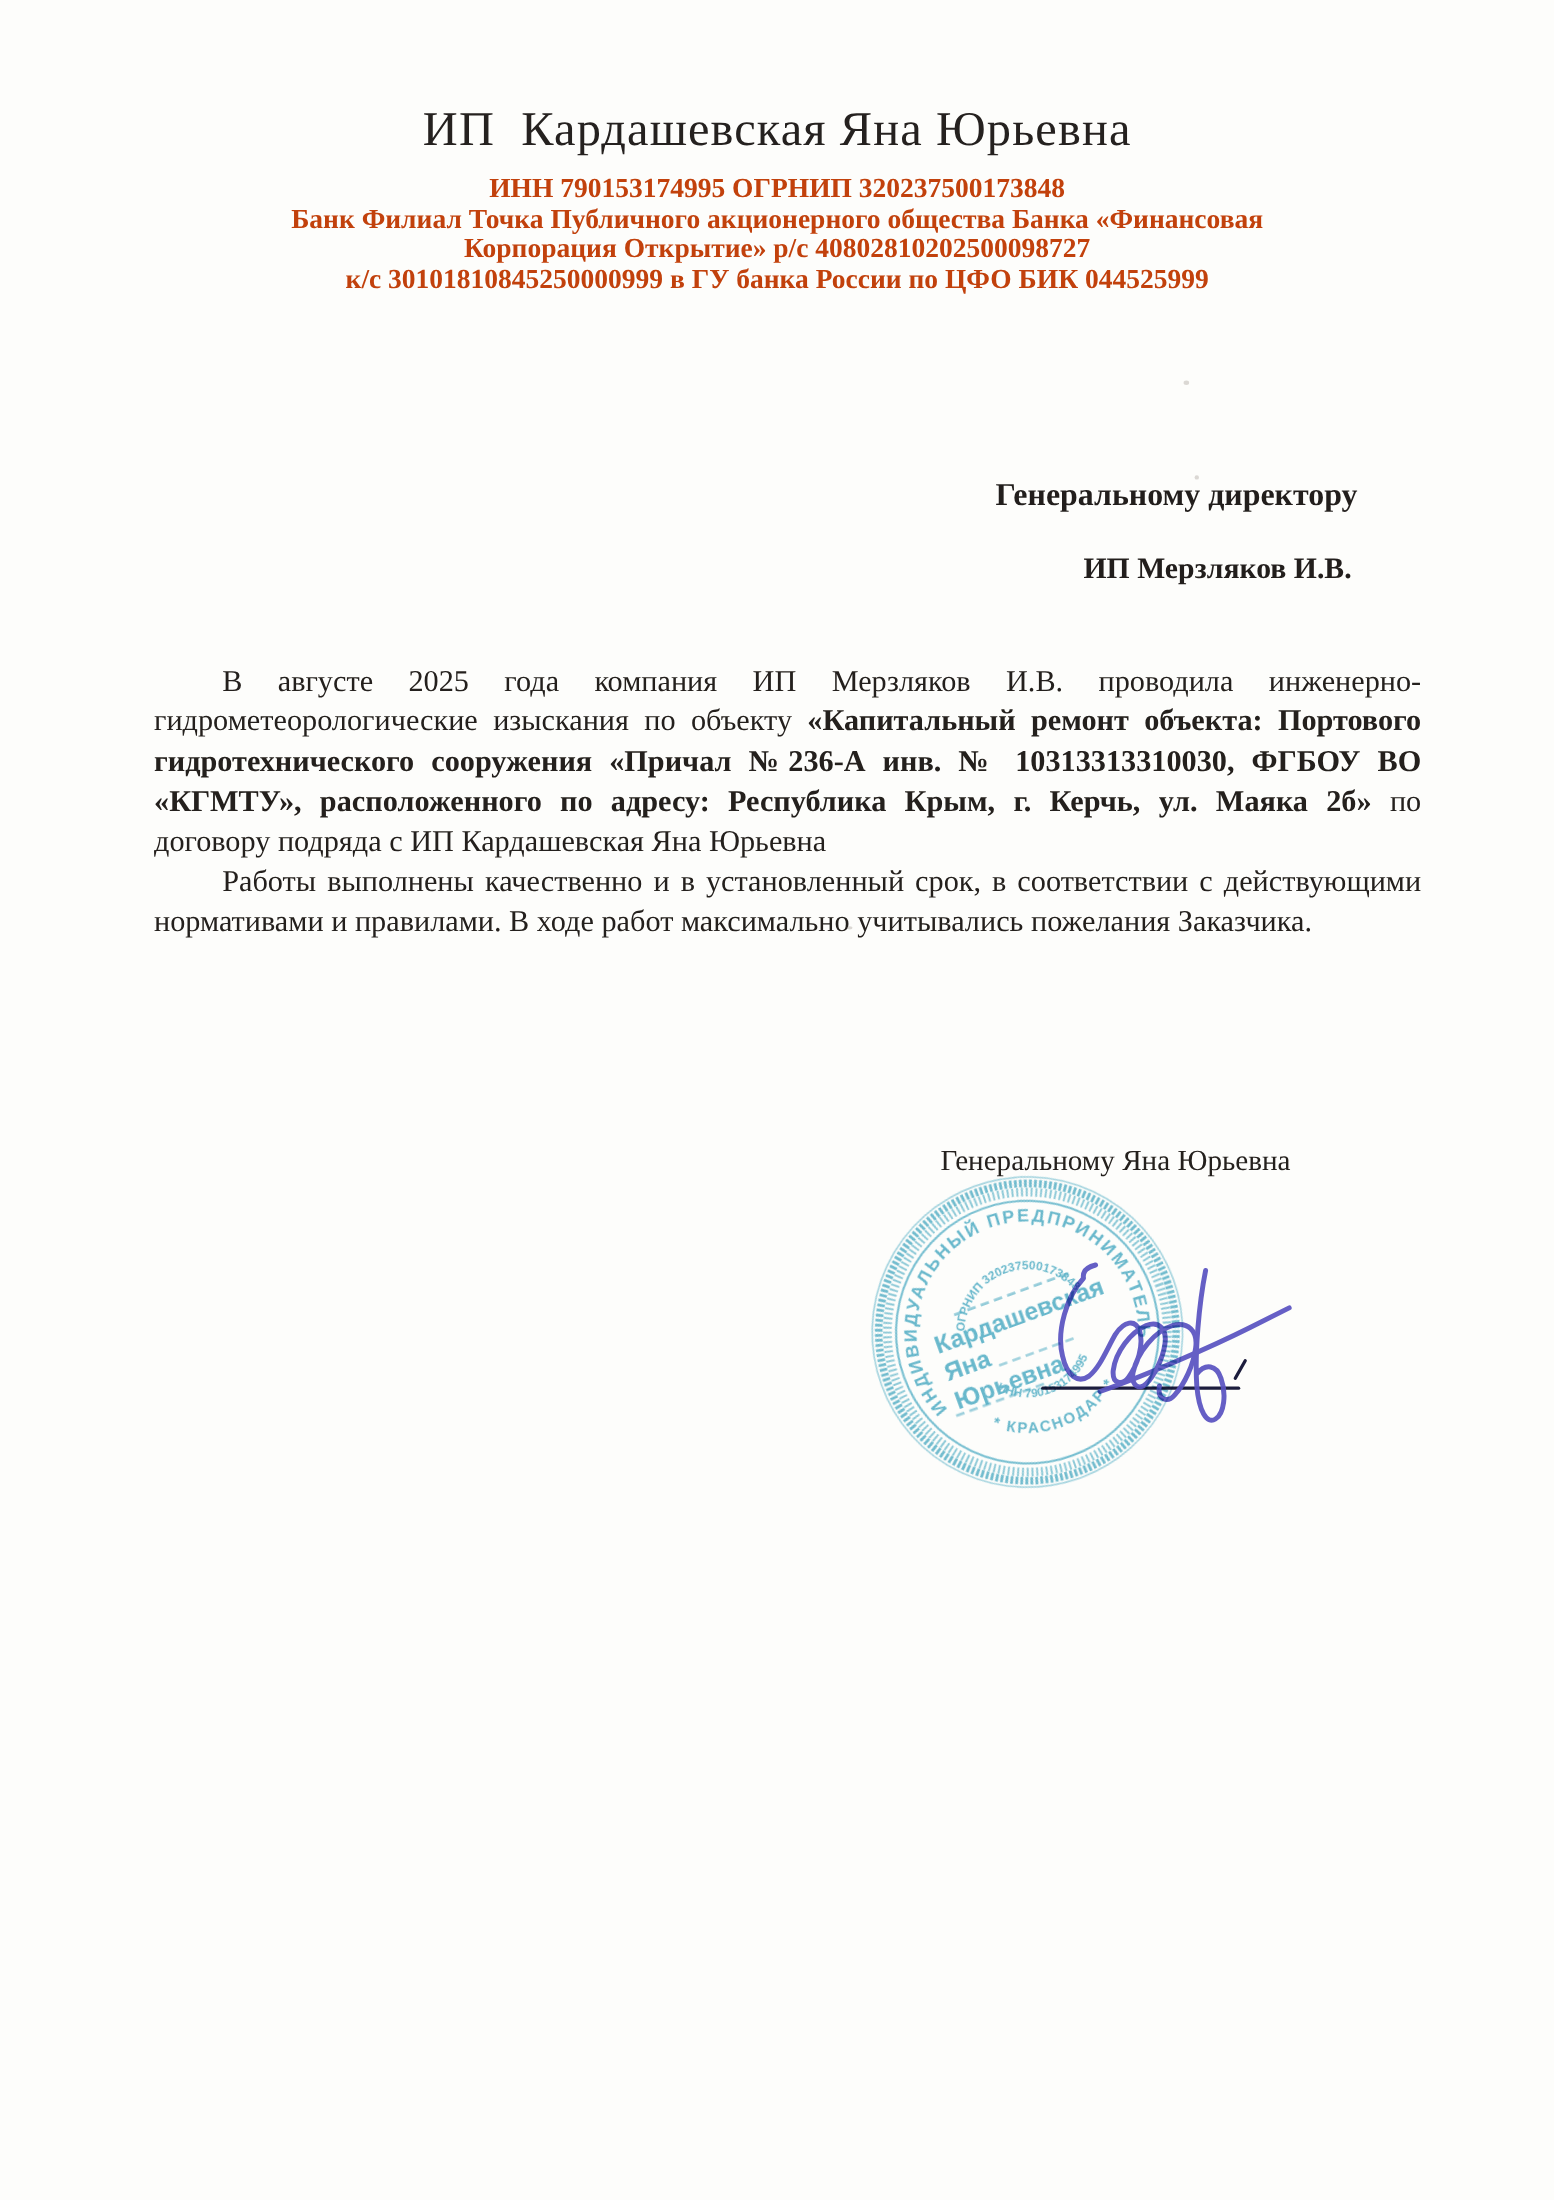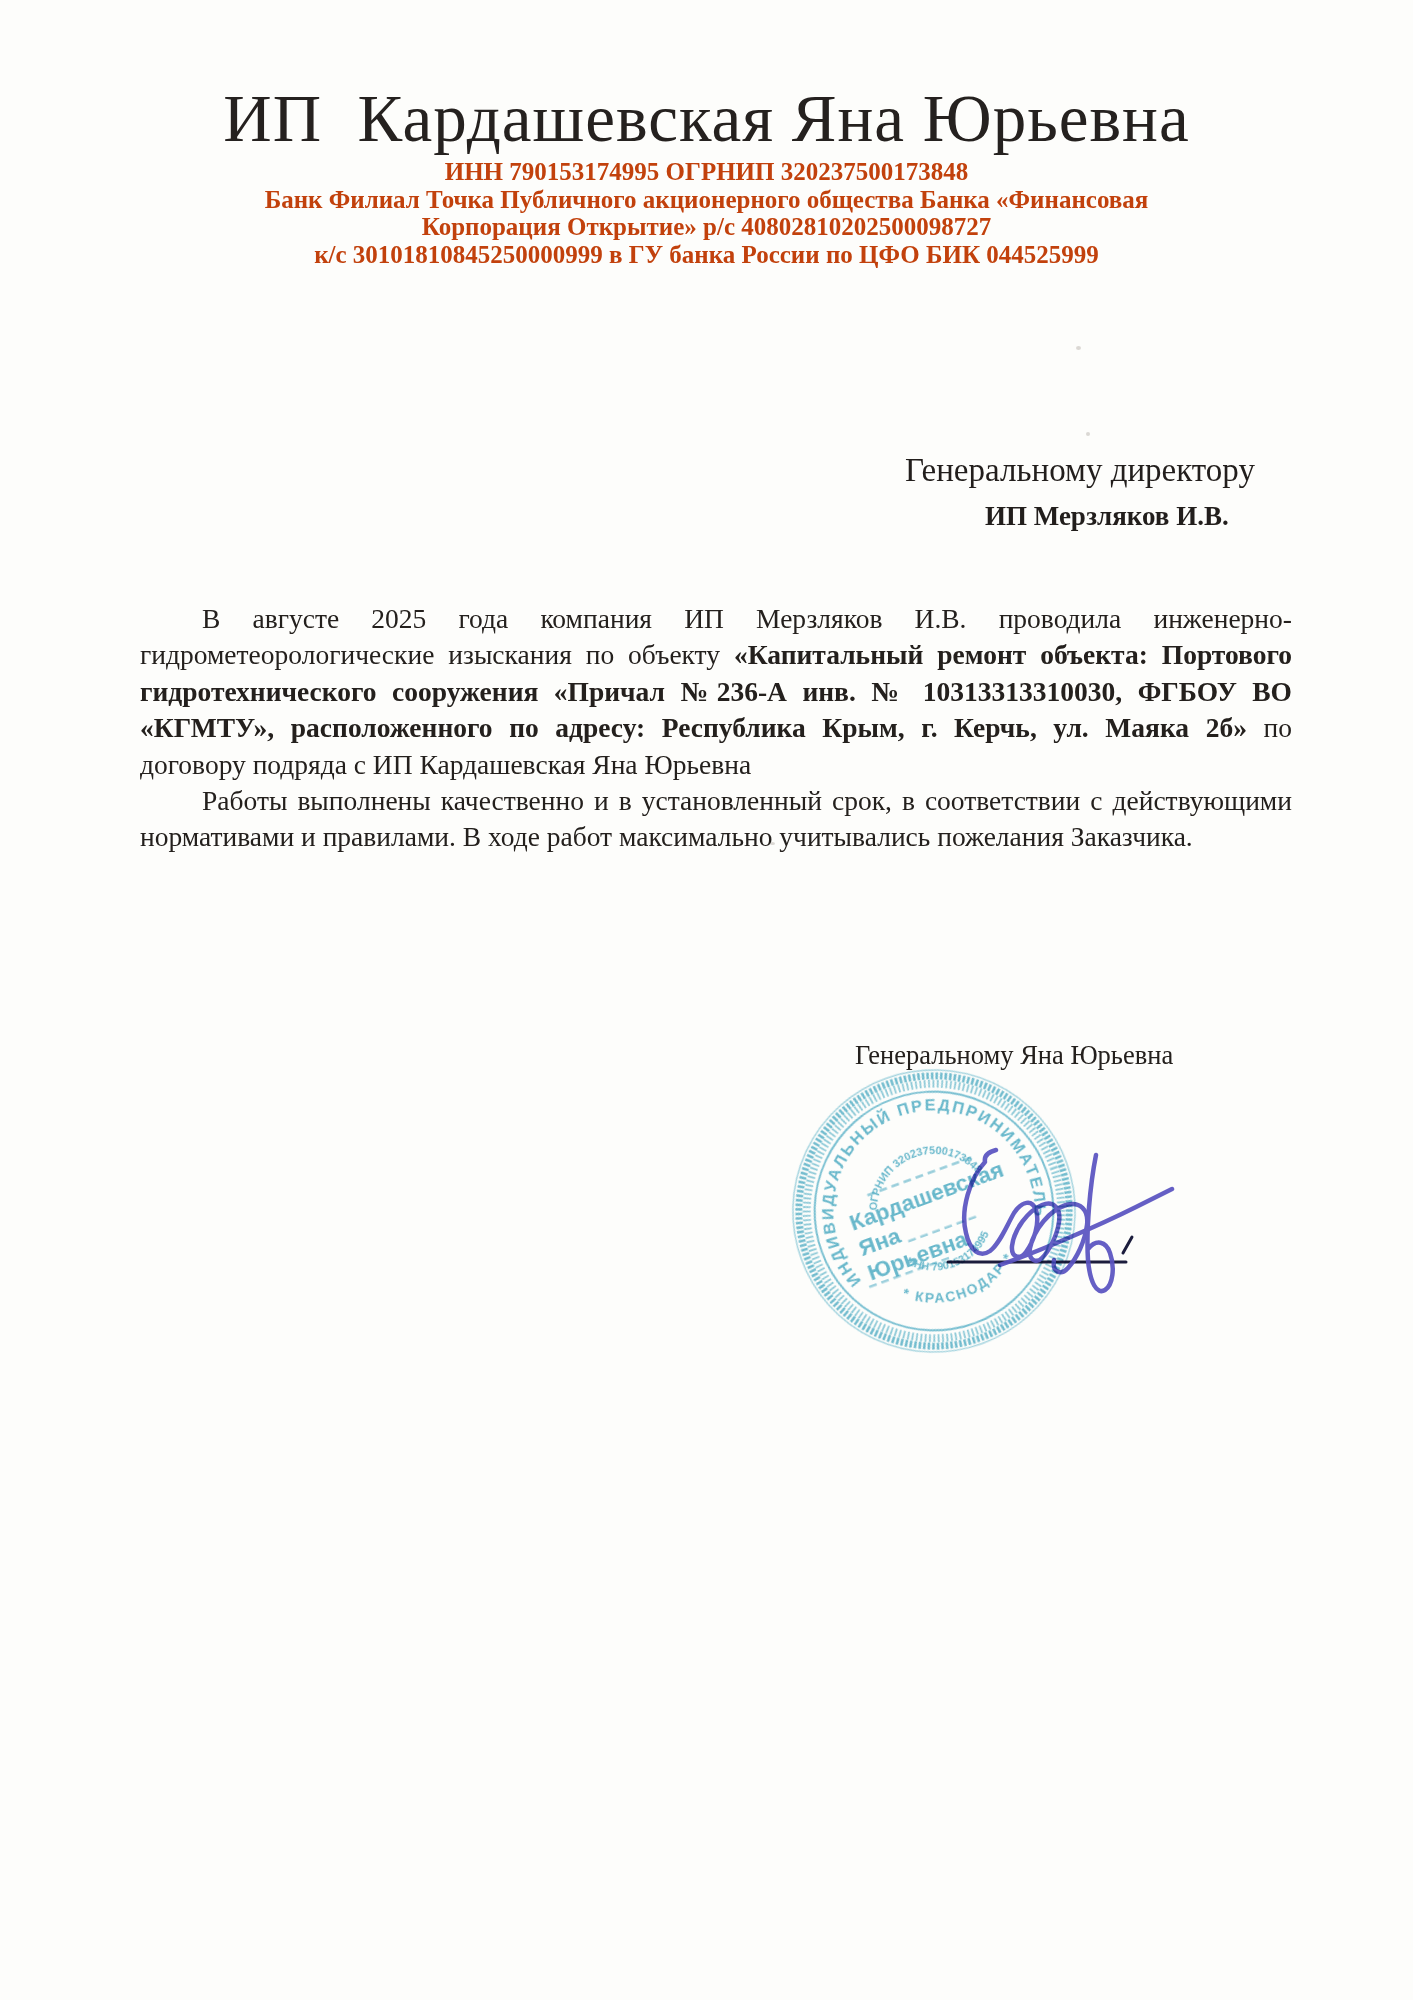--- a/index.html
+++ b/index.html
@@ -4,32 +4,32 @@
 <style>
   html,body{margin:0;padding:0;background:#e8e8e8;}
   .page{
     position:relative;width:1413px;height:2000px;margin:0 auto;
     background:#fdfdfb;overflow:hidden;
     font-family:"Liberation Serif", serif;color:#221e1c;
   }
   
   .letterhead{position:absolute;top:88px;left:0;right:0;text-align:center;}
   .company-title{
-    margin:0 0 10px 0;font-weight:normal;font-size:67px;line-height:60px;
+    margin:0 0 10px 0;font-weight:normal;font-size:44px;line-height:60px;
     letter-spacing:1px;white-space:pre;color:#25211f;
     font-family:"Liberation Serif", serif;
   }
   .hline{font-weight:bold;font-size:25px;line-height:27.5px;color:#c2410c;}
   .email-line{
     font-family:"Liberation Sans", sans-serif;font-weight:bold;
     font-size:23px;line-height:27.5px;color:#23201e;
   }
   .email-line .email{text-decoration:underline;}
   
-  .addressee-role{position:absolute;top:452px;left:905px;font-weight:normal;font-size:33px;}
+  .addressee-role{position:absolute;top:434px;left:905px;font-weight:bold;font-size:29px;}
   .addressee-name{position:absolute;top:501px;left:985px;font-weight:bold;font-size:27px;}
   
   .body-text{
     position:absolute;top:601px;left:140px;width:1152px;
     font-size:27.5px;line-height:36.4px;text-align:justify;color:#24201d;
   }
   .body-text p{margin:0;text-indent:62px;}
   .body-text p.p3{margin-top:17px;}
   
   .signoff{position:absolute;top:1040px;left:855px;font-size:26.5px;color:#24201d;}

